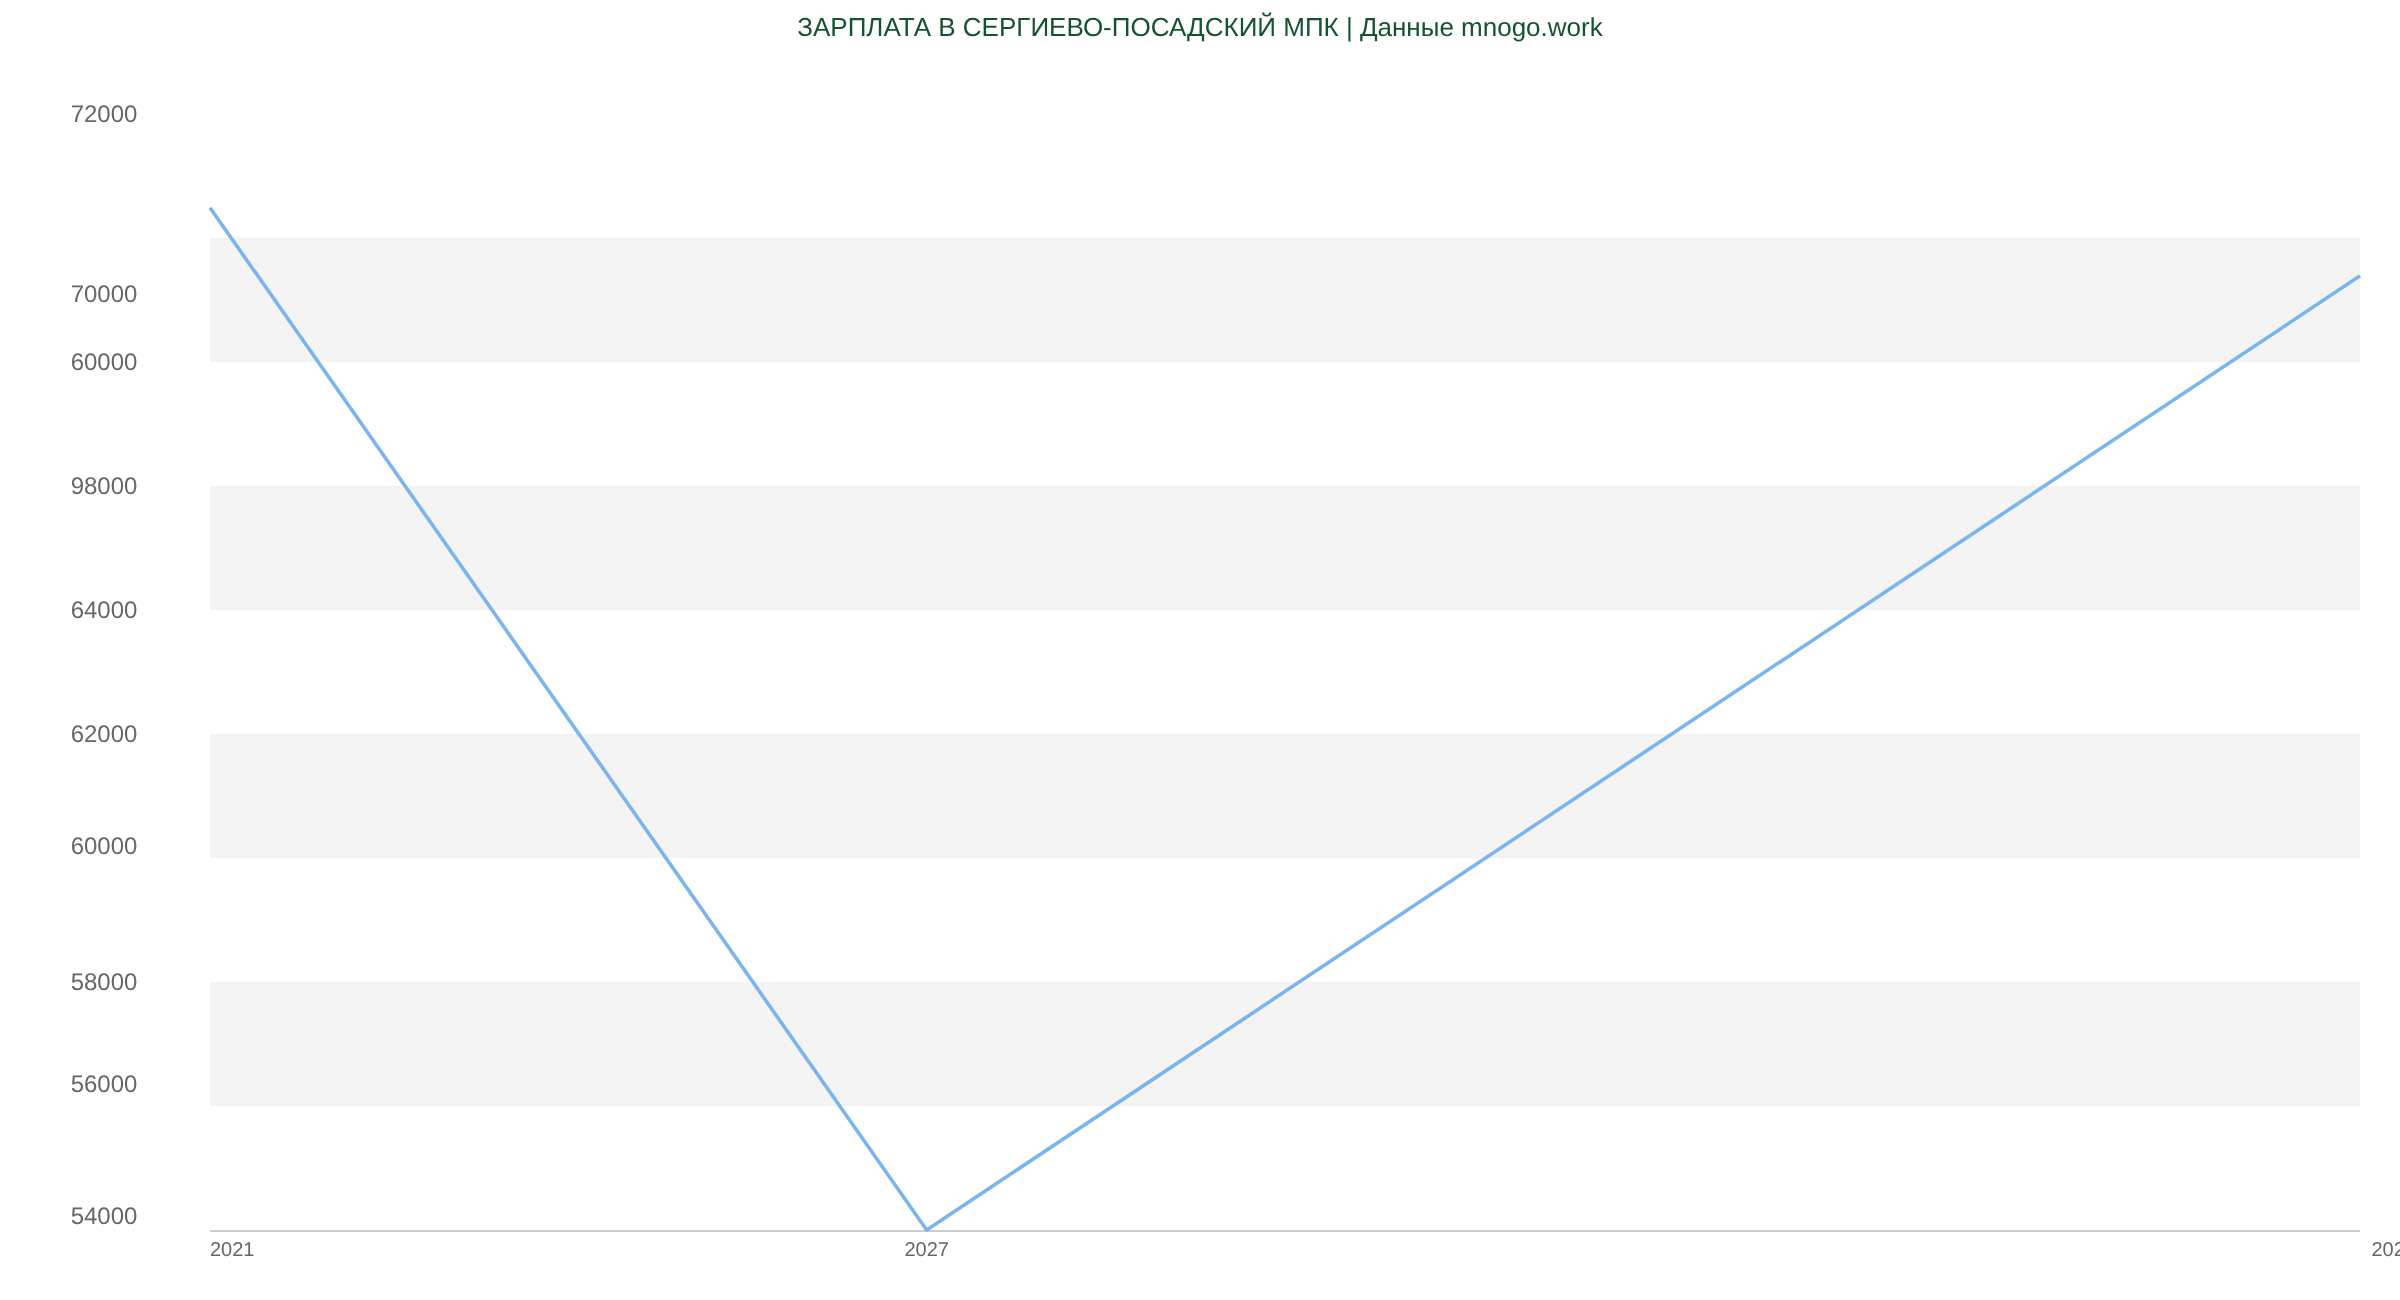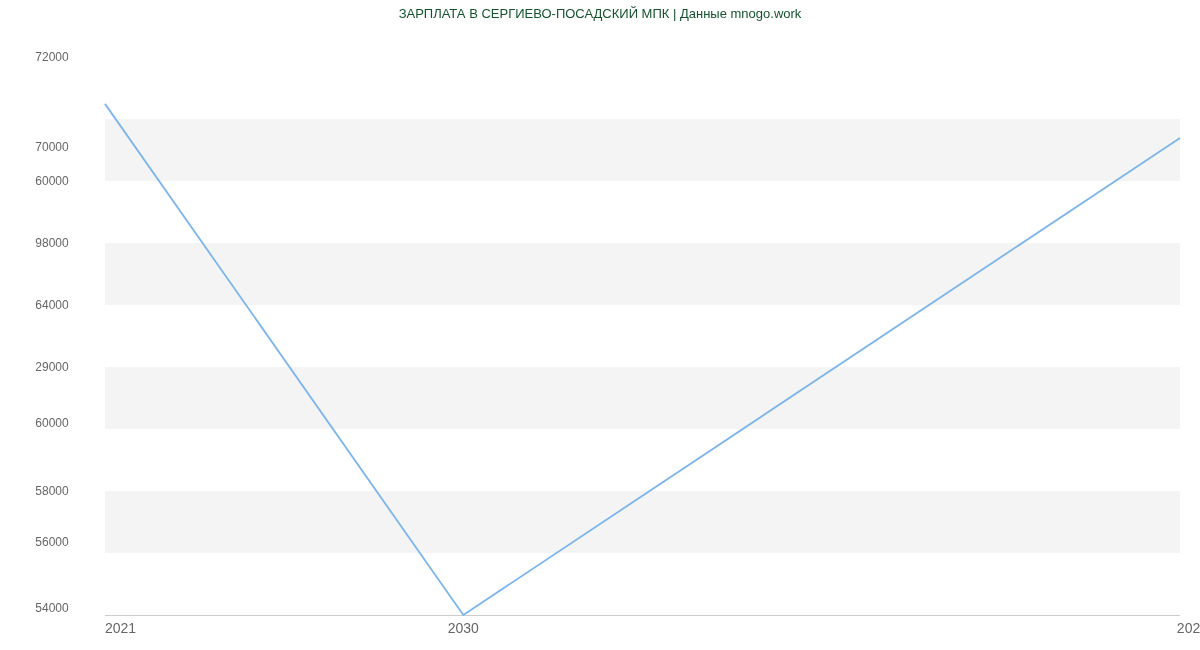--- a/index.html
+++ b/index.html
@@ -46,21 +46,21 @@
     right: 1103px;
     text-align: center;
     width: 90px;
     font-size: 12px;
     color: #666666;
     transform: translateY(-50%);
   }
   .x-tick-label {
     position: absolute;
     top: 620px;
-    font-size: 14px;
+    font-size: 10px;
     color: #666666;
     transform: translateX(-50%);
   }
   svg.line-layer {
     position: absolute;
     left: 0;
     top: 0;
     width: 100%;
     height: 100%;
     overflow: visible;
@@ -80,22 +80,22 @@
       <div class="band" style="top: 446.087px; height: 61.9565px;"></div>
     <svg class="line-layer" preserveAspectRatio="none" viewBox="0 0 1075 570">
         <path d="M0 58.858695652173935 L358.3333333333333 570 L1075 92.93478260869563" fill="none" stroke="#7cb5ec" stroke-width="1.8" stroke-linejoin="round"></path>
       </svg>
   </div>
 
 <div class="y-tick-label" style="top: 608px;">54000</div>
     <div class="y-tick-label" style="top: 542px;">56000</div>
     <div class="y-tick-label" style="top: 491.087px;">58000</div>
     <div class="y-tick-label" style="top: 423px;">60000</div>
-    <div class="y-tick-label" style="top: 367.174px;">29000</div>
+    <div class="y-tick-label" style="top: 367.174px;">62000</div>
     <div class="y-tick-label" style="top: 305.217px;">64000</div>
     <div class="y-tick-label" style="top: 243.261px;">98000</div>
     <div class="y-tick-label" style="top: 181.304px;">60000</div>
     <div class="y-tick-label" style="top: 119.348px; margin-top: 28px;">70000</div>
     <div class="y-tick-label" style="top: 57.3913px;">72000</div>
     <div class="x-tick-label" style="transform: translateX(0px); left: 105px;">2021</div>
-    <div class="x-tick-label" style="left: 463.333px;">2030</div>
+    <div class="x-tick-label" style="left: 463.333px;">2027</div>
     <div class="x-tick-label" style="transform: translateX(-100%); left: 1208px;">2024</div>
   </div>
 
 </body></html>

